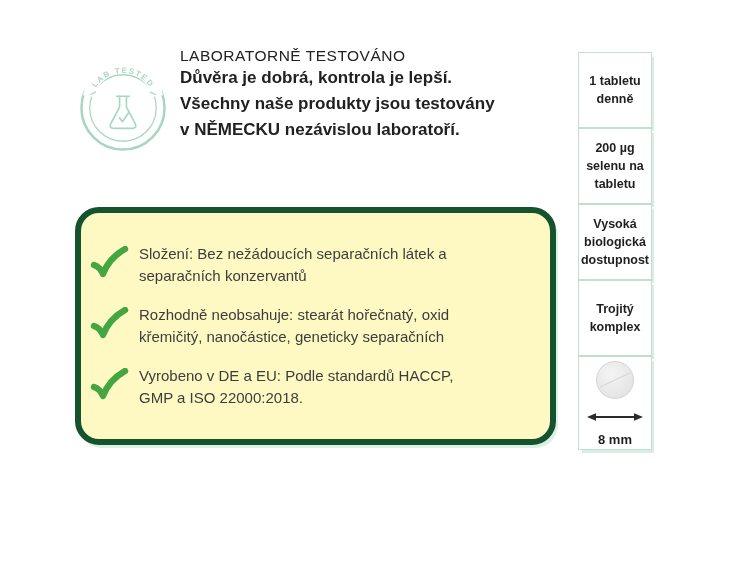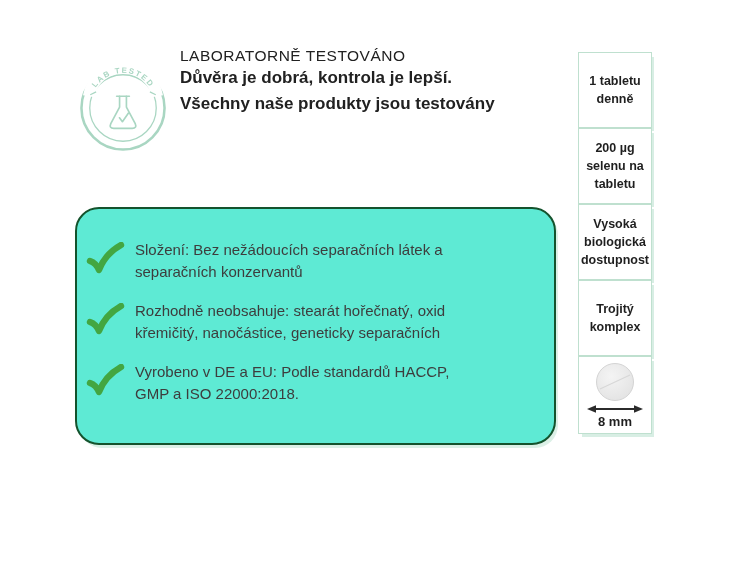--- a/index.html
+++ b/index.html
@@ -9,34 +9,34 @@
   
   .badge{position:absolute;left:79px;top:64px;width:88px;height:88px;}
 
   
   .header-block{position:absolute;left:180px;top:47px;width:370px;}
   .title{font-size:15.5px;font-weight:400;letter-spacing:.5px;color:#212121;line-height:18px;}
   .subtitle{font-size:17px;font-weight:700;line-height:26px;color:#212121;}
 
   
   .panel{position:absolute;left:75px;top:207px;width:481px;height:238px;
-         border:2px solid #14532d;border-radius:24px;box-sizing:border-box;
-         padding:30px 18px 0 8px;background:#5eead4;
+         border:6px solid #14532d;border-radius:24px;box-sizing:border-box;
+         padding:30px 18px 0 8px;background:#fef9c3;
          box-shadow:3px 4px 0 -1px #dcf0e7;}
   .check-row{display:flex;align-items:flex-start;margin-bottom:17px;}
   .check-icon{width:40px;height:36px;flex:0 0 40px;margin:3px 10px 0 0;}
   .check-text{font-size:15px;line-height:22px;color:#3d3d3d;white-space:nowrap;}
 
   
   .cards{position:absolute;left:578px;top:52px;width:74px;display:flex;flex-direction:column;}
   .card{height:76px;box-sizing:border-box;border:1.5px solid #bfe0cf;background:#fff;
         display:flex;align-items:center;justify-content:center;text-align:center;
         box-shadow:3px 4px 0 -1px #d8eee4;padding:2px;}
   .card-label{font-size:12.5px;font-weight:700;line-height:1.45;color:#1f1f1f;}
-  .card.tablet-card{flex-direction:column;justify-content:center;height:78px;padding:3px 2px 2px;}
+  .card.tablet-card{flex-direction:column;justify-content:space-between;height:94px;padding:3px 2px 2px;}
   .tablet-card .card-label{line-height:1.1;margin-top:1px;font-size:13px;}
   .tablet-glyph{width:40px;height:40px;}
   .size-arrow{width:58px;height:10px;margin-top:2px;}
 </style>
 </head>
 <body>
 
 <div class="canvas">
 
   <div class="badge">
@@ -58,20 +58,21 @@
         <path d="M -3.6,4 L -0.6,8 L 5.6,-0.8"></path>
       </g>
     </svg>
   </div>
 
   <div class="header-block">
     <div class="title">LABORATORNĚ TESTOVÁNO</div>
     <div class="subtitle">
       <div>Důvěra je dobrá, kontrola je lepší.</div>
       <div>Všechny naše produkty jsou testovány</div>
+      <div>v NĚMECKU nezávislou laboratoří.</div>
     </div>
   </div>
 
   <div class="panel">
 
     <div class="check-row">
       <svg class="check-icon" viewBox="0 0 40 36">
         <path d="M5 19 Q11 21 14 28 Q20 12 36 3" fill="none" stroke="#43a641" stroke-width="6.4" stroke-linecap="round" stroke-linejoin="round"></path>
       </svg>
       <div class="check-text">

